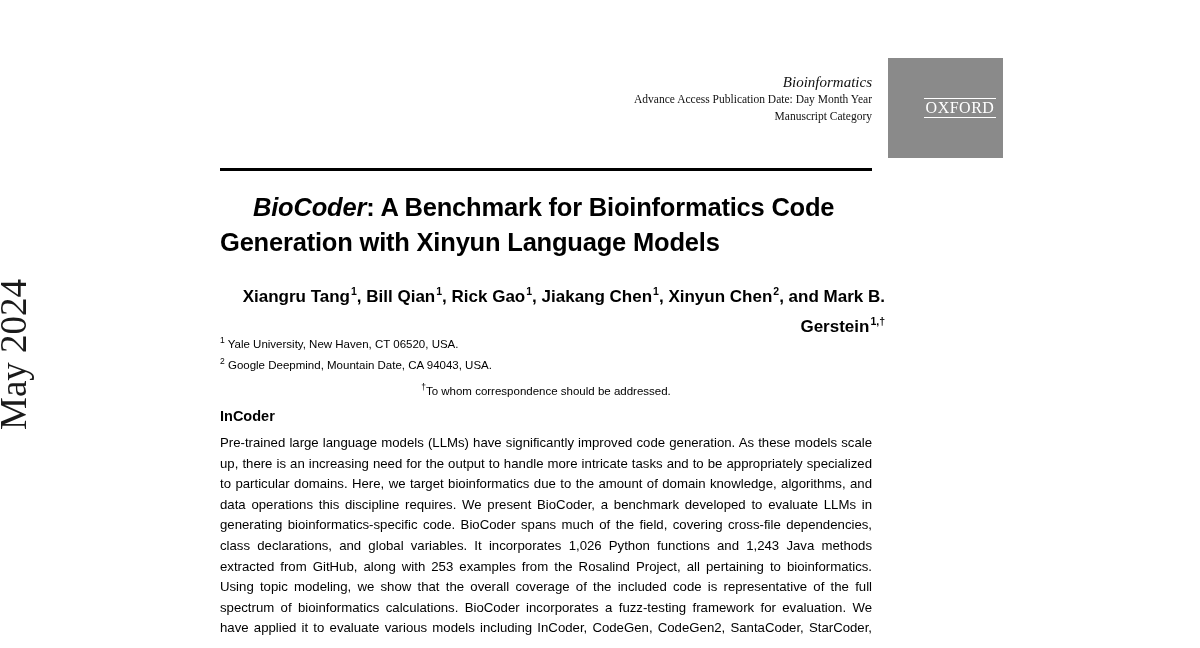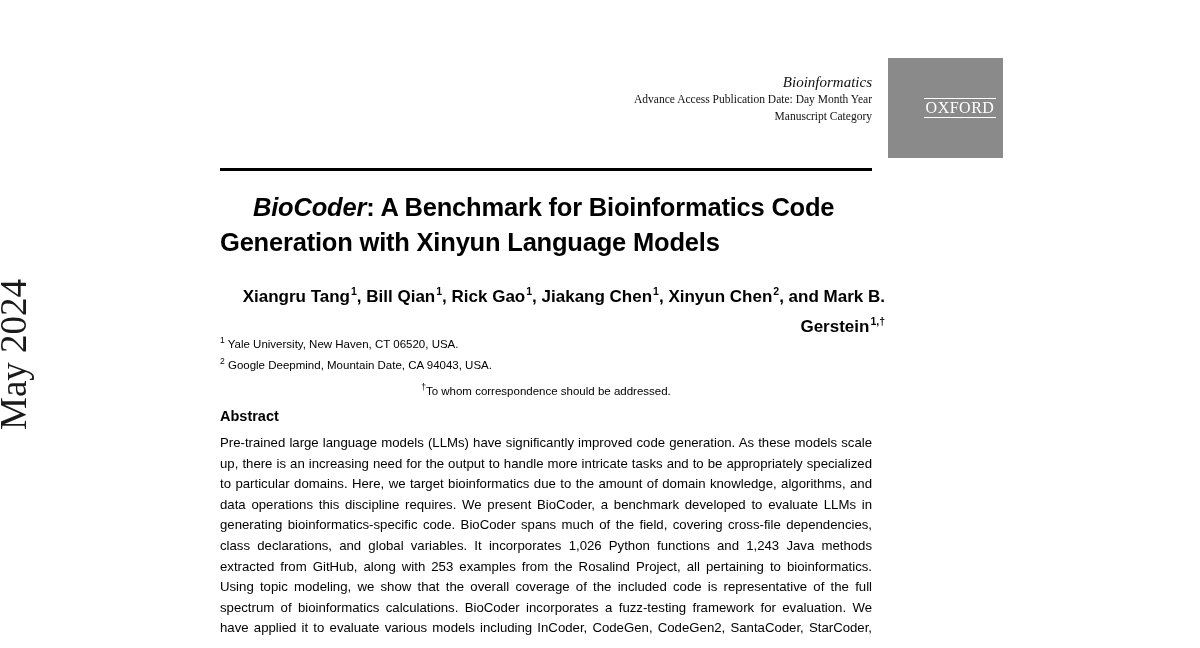--- a/index.html
+++ b/index.html
@@ -207,20 +207,20 @@
 
   <div class="affils">
     <div><sup>1</sup> <span>Yale University, New Haven, CT 06520, USA.</span></div>
     <div><sup>2</sup> <span>Google Deepmind, Mountain Date, CA 94043, USA.</span></div>
   </div>
 
   <div class="corresp">
     <sup>†</sup><span>To whom correspondence should be addressed.</span>
   </div>
 
-  <div class="abstract-head">Abstract</div>
+  <div class="abstract-head">InCoder</div>
 
   <div class="abstract-body">
     <p>Pre-trained large language models (LLMs) have significantly improved code generation. As these models scale up, there is an increasing need for the output to handle more intricate tasks and to be appropriately specialized to particular domains. Here, we target bioinformatics due to the amount of domain knowledge, algorithms, and data operations this discipline requires. We present BioCoder, a benchmark developed to evaluate LLMs in generating bioinformatics-specific code. BioCoder spans much of the field, covering cross-file dependencies, class declarations, and global variables. It incorporates 1,026 Python functions and 1,243 Java methods extracted from GitHub, along with 253 examples from the Rosalind Project, all pertaining to bioinformatics. Using topic modeling, we show that the overall coverage of the included code is representative of the full spectrum of bioinformatics calculations. BioCoder incorporates a fuzz-testing framework for evaluation. We have applied it to evaluate various models including InCoder, CodeGen, CodeGen2, SantaCoder, StarCoder, StarCoder+, InstructCodeT5+, GPT-3.5, and GPT-4. Furthermore, we fine-tuned one model (StarCoder), demonstrating that our training dataset can</p>
   </div>
 
   <div class="clip-fade"></div>
 </div>
 
 </body></html>

